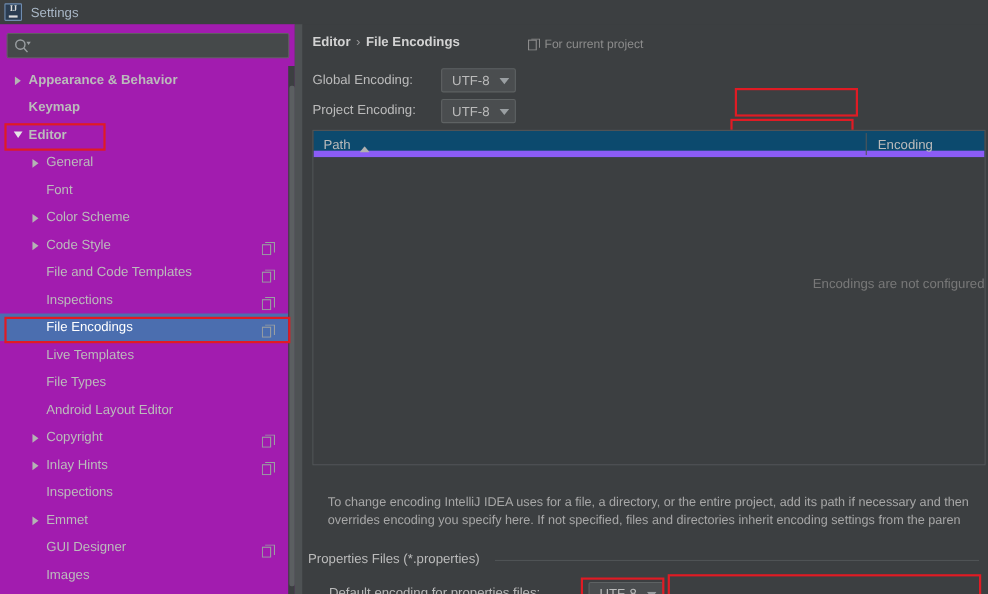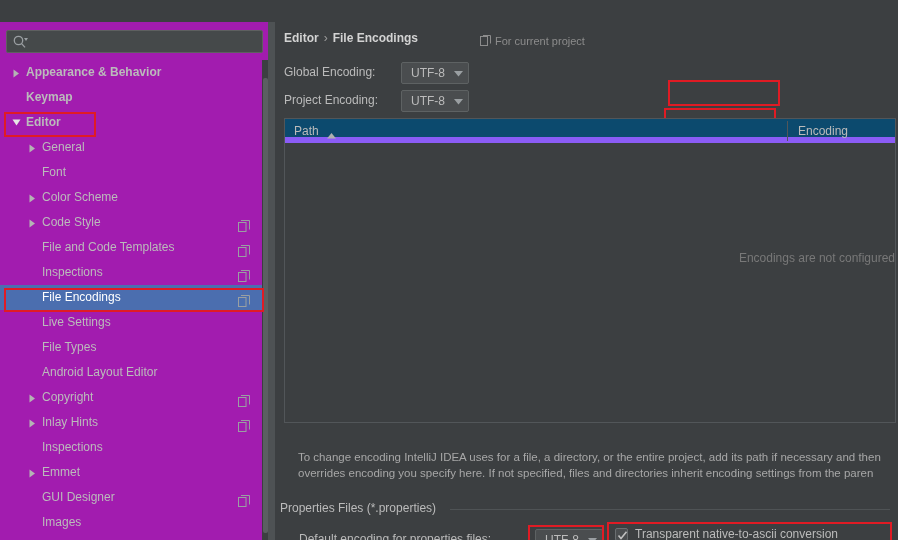--- a/index.html
+++ b/index.html
@@ -203,20 +203,27 @@
     position: relative; flex: 0 0 auto;
   }
   #cb-box svg { position: absolute; left: 1px; top: 1px; }
   #cb-label { margin-left: 7px; font-size: 12px; color: #bbbbbb; }
 </style>
 </head>
 <body>
 
 <div id="root">
 
+  <div id="titlebar">
+    <div id="ij-logo">
+      <span class="ij-text">IJ</span>
+      <span class="ij-bar"></span>
+    </div>
+    <span id="title-text">Settings</span>
+  </div>
 
   <div id="leftpanel">
 
     <div id="search-wrap">
       <input id="search-input" type="text" placeholder="" style="">
       <span id="search-icon">
         <svg width="16" height="14" viewBox="0 0 16 14">
           <circle cx="5.5" cy="5.5" r="4.2" fill="none" stroke="#9a9fa2" stroke-width="1.3"></circle>
           <line x1="8.6" y1="8.6" x2="12" y2="12.4" stroke="#9a9fa2" stroke-width="1.3"></line>
           <path d="M11 3 L15 3 L13 6 Z" fill="#9a9fa2"></path>
@@ -290,21 +297,21 @@
             </svg></span>
         </div>
         <div class="tree-row lvl1 sel">
           <span class="lbl">File Encodings</span>
           <span class="proj-icon"><svg width="12" height="12" viewBox="0 0 12 12">
               <rect x="0.5" y="2.5" width="7.5" height="9" fill="none" stroke="#9a9fa2" stroke-width="1"></rect>
               <path d="M3 0.5 H11.5 V9.5" fill="none" stroke="#9a9fa2" stroke-width="1"></path>
             </svg></span>
         </div>
         <div class="tree-row lvl1">
-          <span class="lbl">Live Settings</span>
+          <span class="lbl">Live Templates</span>
         </div>
         <div class="tree-row lvl1">
           <span class="lbl">File Types</span>
         </div>
         <div class="tree-row lvl1">
           <span class="lbl">Android Layout Editor</span>
         </div>
         <div class="tree-row lvl1">
           <span class="arrow">
             <svg width="7" height="9" viewBox="0 0 7 9">
@@ -430,28 +437,20 @@
         <span>UTF-8</span>
         <span class="caret">
           <svg width="9" height="6" viewBox="0 0 9 6">
               <path d="M0 0 L9 0 L4.5 5.5 Z" fill="#9a9fa2"></path>
             </svg>
         </span>
       </div>
     </div>
     <div class="redbox" style="left:253px; top:503px; width:76px; height:30px;"></div>
 
-    <div id="cb-wrap">
-      <span id="cb-box">
-        <svg width="11" height="11" viewBox="0 0 11 11">
-          <path d="M1.5 5.5 L4 8.5 L9.5 1.8" fill="none" stroke="#c0c0c0" stroke-width="1.6"></path>
-        </svg>
-      </span>
-      <span id="cb-label">Transparent native-to-ascii conversion</span>
-    </div>
     <div class="redbox" style="left:332px; top:500px; width:285px; height:33px;"></div>
 
   </div>
 
   <div class="redbox" style="left:4px; top:112px; width:92px; height:25px;"></div>
   <div class="redbox" style="left:4px; top:288px; width:260px; height:24px;"></div>
 
 </div>
 
 </body></html>

